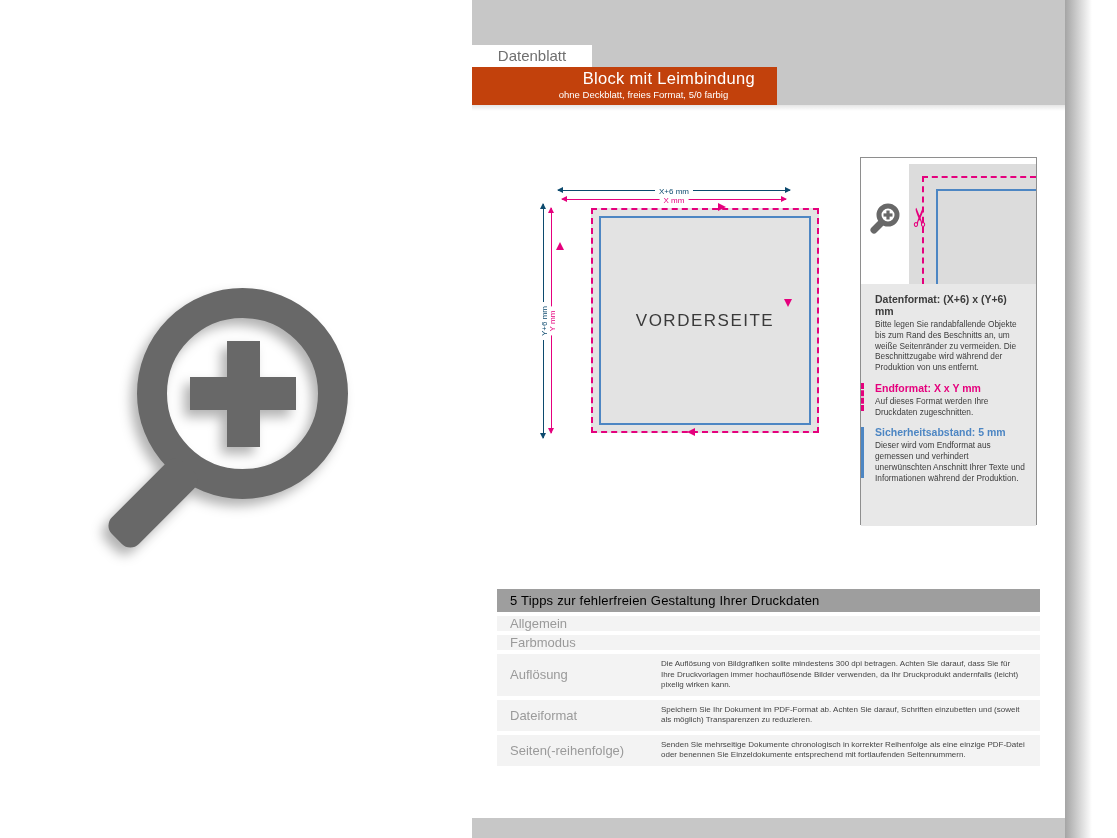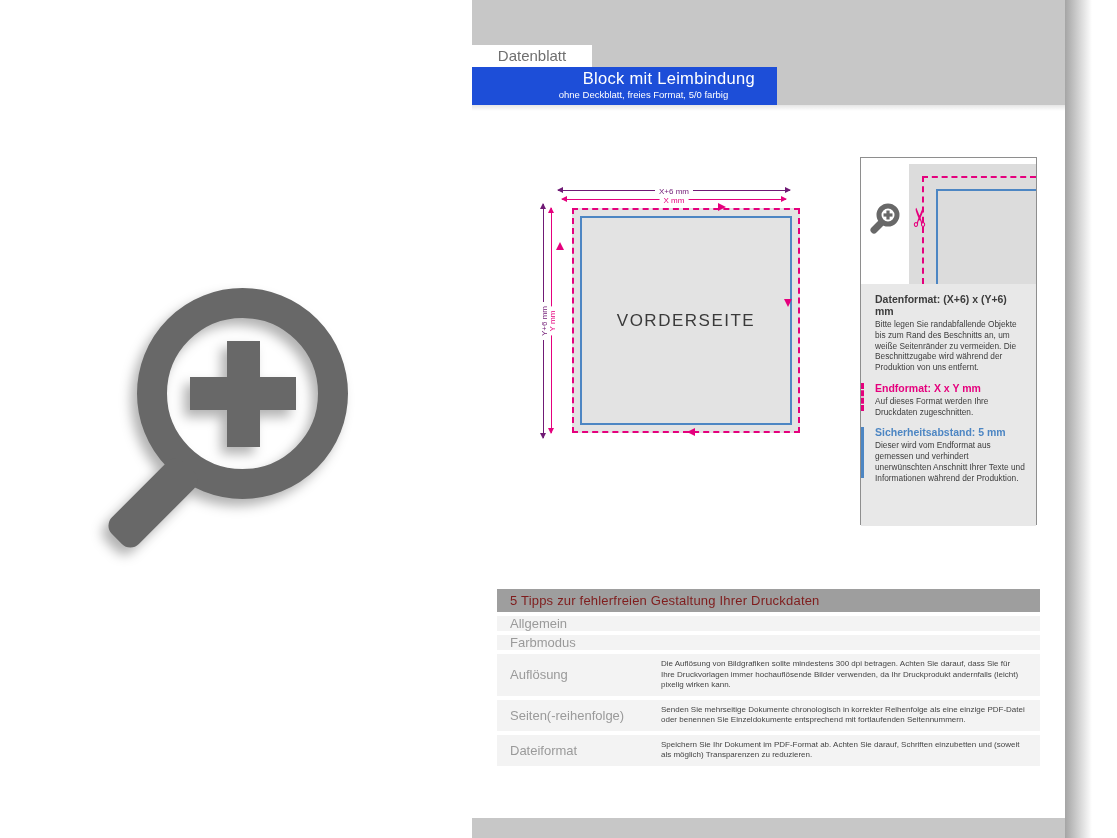--- a/index.html
+++ b/index.html
@@ -15,59 +15,59 @@
                  background:linear-gradient(to bottom, rgba(0,0,0,0.10), rgba(0,0,0,0)); }
   .bottom-band { position:absolute; left:472px; top:818px; width:593px; height:20px; background:#c7c7c7; }
   .right-shadow{ position:absolute; left:1065px; top:0; width:27px; height:838px;
                  background:linear-gradient(to right, rgba(90,90,90,0.55), rgba(255,255,255,0)); }
   .tab {
     position:absolute; left:472px; top:45px; width:120px; height:22px;
     background:#ffffff; color:#6f6f6f; font-size:15px; line-height:22px; text-align:center;
   }
   .title-bar {
     position:absolute; left:472px; top:67px; width:305px; height:38px;
-    background:#1d4ed8; color:#ffffff; box-sizing:border-box; padding:2px 22px 0 0;
+    background:#c2410c; color:#ffffff; box-sizing:border-box; padding:2px 22px 0 0;
   }
   .title-bar .t1 { display:block; text-align:right; font-size:16.5px; line-height:19px; letter-spacing:0.3px; }
   .title-bar .t2 { display:block; text-align:center; font-size:9.5px; line-height:13px; padding-left:60px; }
 
   
   .bigzoom { position:absolute; left:110px; top:280px; width:260px; height:280px;
              filter:drop-shadow(-6px 7px 6px rgba(0,0,0,0.30)); }
   .bigzoom .ring   { position:absolute; left:27px; top:8px; width:151px; height:151px;
                      border:30px solid #686868; border-radius:50%; }
   .bigzoom .plus-h { position:absolute; left:80px; top:97px; width:106px; height:33px; background:#686868; }
   .bigzoom .plus-v { position:absolute; left:117px; top:61px; width:33px; height:106px; background:#686868; }
   .bigzoom .handle { position:absolute; left:24px; top:172px; width:38px; height:102px;
                      background:#686868; border-radius:12px; transform:rotate(45deg); }
 
   
   .bleed {
-    position:absolute; left:572px; top:208px; width:228px; height:225px;
+    position:absolute; left:591px; top:208px; width:228px; height:225px;
     background:#e3e3e3; border:2px dashed #e5007d; box-sizing:border-box;
   }
   .trim { position:absolute; left:6px; top:6px; right:6px; bottom:6px;
           border:2px solid #4d86c3; }
   .vorder { position:absolute; left:0; right:0; top:50%; transform:translateY(-50%);
             text-align:center; font-size:17px; letter-spacing:1.5px; color:#3a3a3a; }
   
   .dimh { position:absolute; height:1px; background:currentColor; }
   .dimh::before { content:""; position:absolute; left:-1px; top:-3px;
                   border:3.5px solid transparent; border-right:6px solid currentColor; border-left:none; }
   .dimh::after  { content:""; position:absolute; right:-1px; top:-3px;
                   border:3.5px solid transparent; border-left:6px solid currentColor; border-right:none; }
   .dimv { position:absolute; width:1px; background:currentColor; }
   .dimv::before { content:""; position:absolute; top:-1px; left:-3px;
                   border:3.5px solid transparent; border-bottom:6px solid currentColor; border-top:none; }
   .dimv::after  { content:""; position:absolute; bottom:-1px; left:-3px;
                   border:3.5px solid transparent; border-top:6px solid currentColor; border-bottom:none; }
   .dimlabel { position:absolute; left:50%; top:50%; transform:translate(-50%,-50%);
               background:#ffffff; padding:0 4px; font-size:8px; white-space:nowrap; }
   .dimv .dimlabel { transform:translate(-50%,-50%) rotate(-90deg); }
-  .dim-dark    { color:#701a75; }
+  .dim-dark    { color:#0c4a6e; }
   .dim-magenta { color:#e5007d; }
   
   .cutarr { position:absolute; width:0; height:0; }
   .cutarr.r { border:4px solid transparent; border-left:8px solid #e5007d; border-right:none; }
   .cutarr.d { border:4px solid transparent; border-top:8px solid #e5007d; border-bottom:none; }
   .cutarr.l { border:4px solid transparent; border-right:8px solid #e5007d; border-left:none; }
   .cutarr.u { border:4px solid transparent; border-bottom:8px solid #e5007d; border-top:none; }
 
   
   .panel { position:absolute; left:860px; top:157px; width:177px; height:368px;
@@ -88,21 +88,21 @@
   .panel-text h4 { margin:0 0 2px 0; font-size:10.5px; line-height:12px; }
   .panel-text p  { margin:0 0 9px 0; font-size:8.3px; line-height:1.3; }
   .panel-text .sec-end  h4 { color:#e5007d; }
   .panel-text .sec-safe h4 { color:#4d86c3; }
   .accent { position:absolute; left:-14px; top:1px; bottom:6px; width:0; }
   .accent.m { border-left:3px dashed #e5007d; }
   .accent.b { border-left:3px solid #4d86c3; }
 
   
   .tips { position:absolute; left:497px; top:589px; width:543px; }
-  .tips-header { height:23px; background:#9e9e9e; color:#7f1d1d; font-size:13px;
+  .tips-header { height:23px; background:#9e9e9e; color:#000000; font-size:13px;
                  line-height:23px; padding-left:13px; letter-spacing:0.2px; }
   .tip-row { display:grid; grid-template-columns:164px 1fr; background:#f3f3f3; margin-top:4px; }
   .tip-row .lbl { font-size:13px; color:#9a9a9a; padding-left:13px; align-self:center; }
   .tip-row .txt { font-size:8px; color:#444444; line-height:1.32; padding:5px 14px 5px 0; align-self:center; }
 </style>
 </head>
 <body>
 
 <div id="canvas">
 
@@ -190,22 +190,22 @@
       <div class="lbl">Allgemein</div>
     </div>
     <div class="tip-row">
       <div class="lbl">Farbmodus</div>
     </div>
     <div class="tip-row">
       <div class="lbl">Auflösung</div>
       <div class="txt">Die Auflösung von Bildgrafiken sollte mindestens 300 dpi betragen. Achten Sie darauf, dass Sie für Ihre Druckvorlagen immer hochauflösende Bilder verwenden, da Ihr Druckprodukt andernfalls (leicht) pixelig wirken kann.</div>
     </div>
     <div class="tip-row">
+      <div class="lbl">Dateiformat</div>
+      <div class="txt">Speichern Sie Ihr Dokument im PDF-Format ab. Achten Sie darauf, Schriften einzubetten und (soweit als möglich) Transparenzen zu reduzieren.</div>
+    </div>
+    <div class="tip-row">
       <div class="lbl">Seiten(-reihenfolge)</div>
       <div class="txt">Senden Sie mehrseitige Dokumente chronologisch in korrekter Reihenfolge als eine einzige PDF-Datei oder benennen Sie Einzeldokumente entsprechend mit fortlaufenden Seitennummern.</div>
     </div>
-    <div class="tip-row">
-      <div class="lbl">Dateiformat</div>
-      <div class="txt">Speichern Sie Ihr Dokument im PDF-Format ab. Achten Sie darauf, Schriften einzubetten und (soweit als möglich) Transparenzen zu reduzieren.</div>
-    </div>
   </div>
 
 </div>
 
 </body></html>

